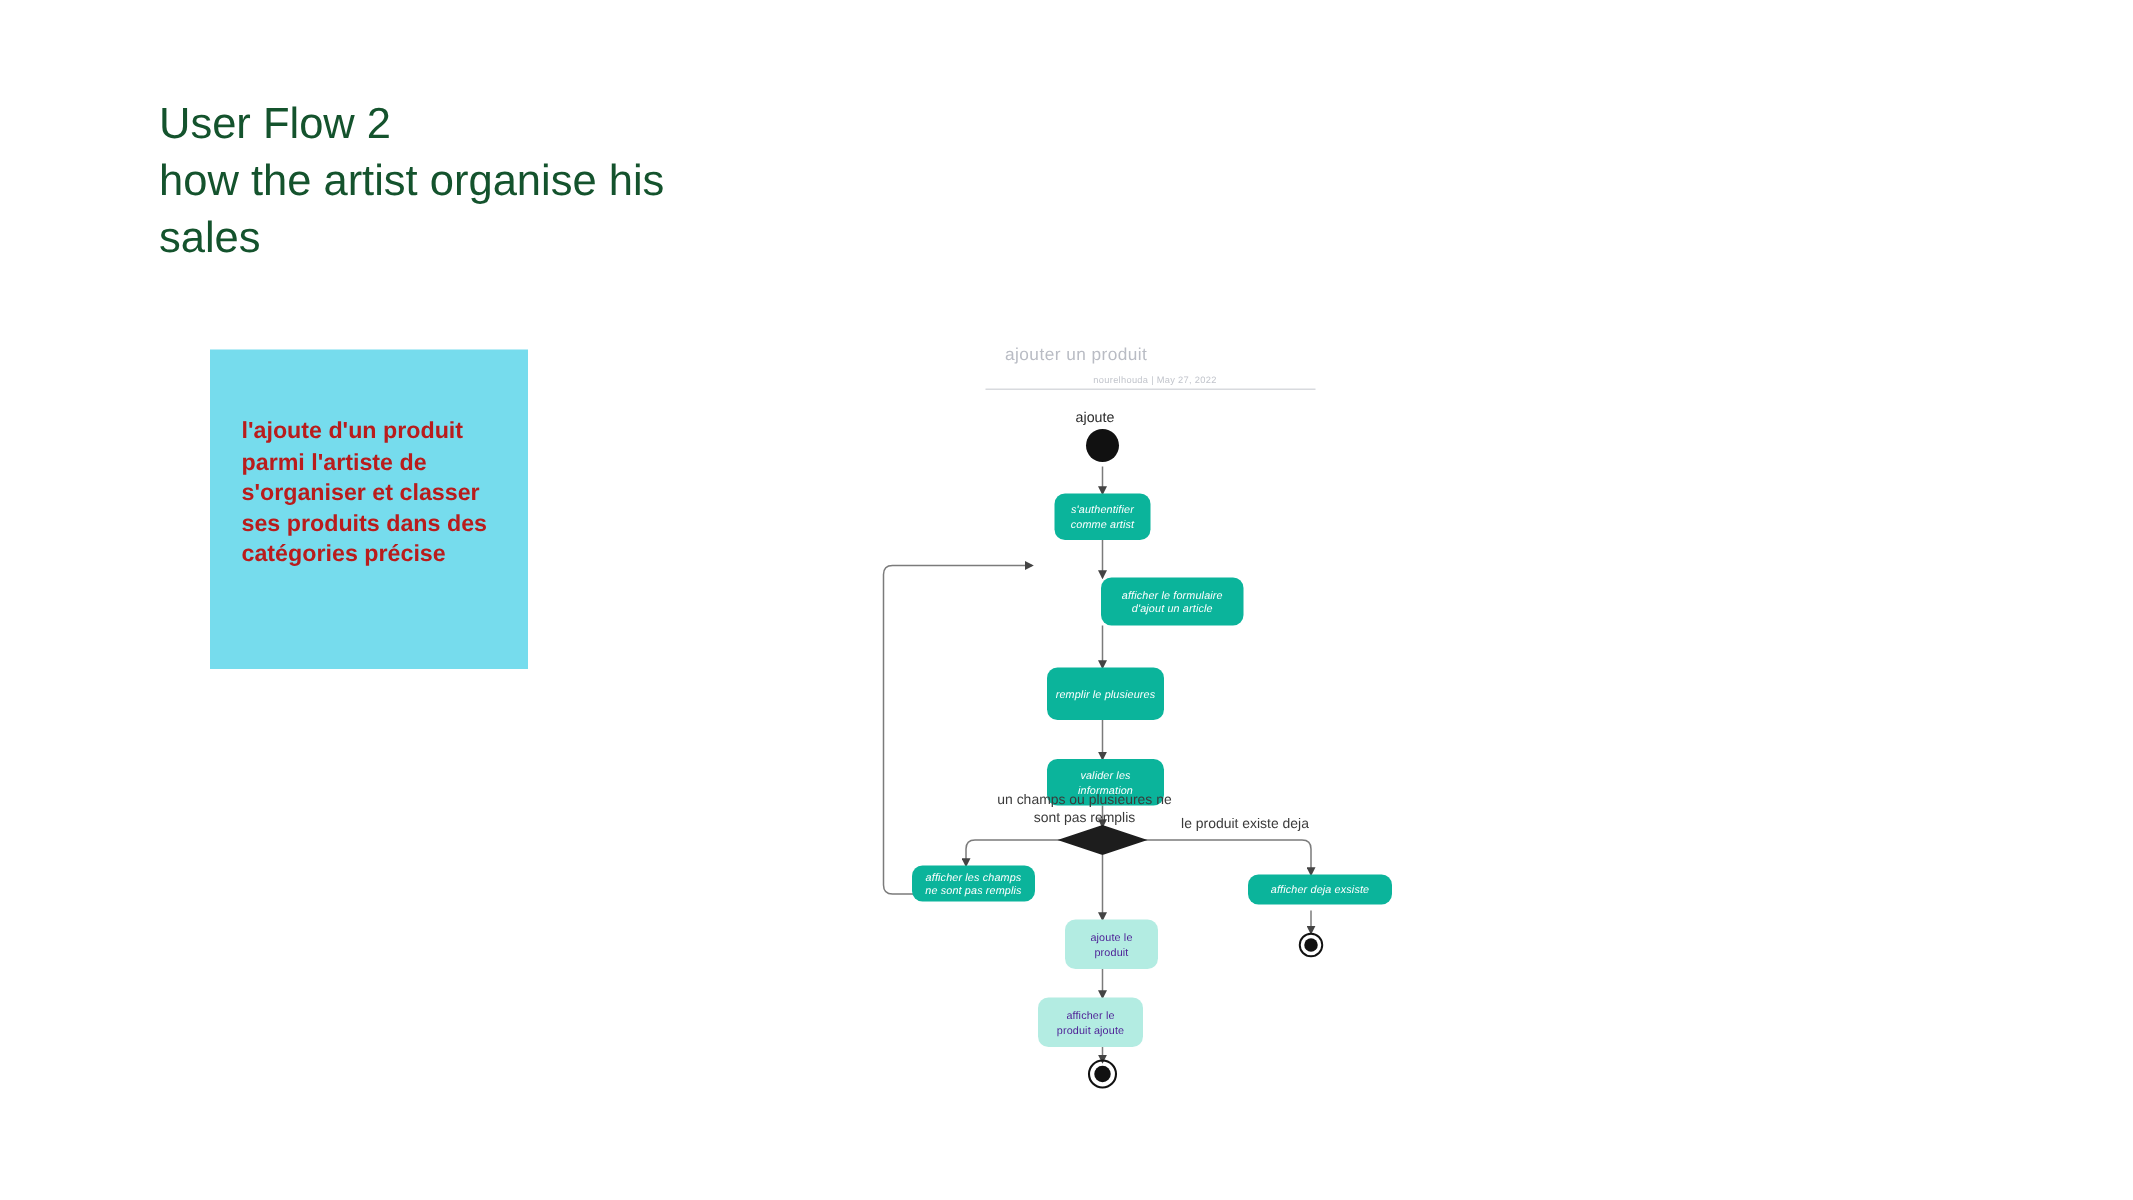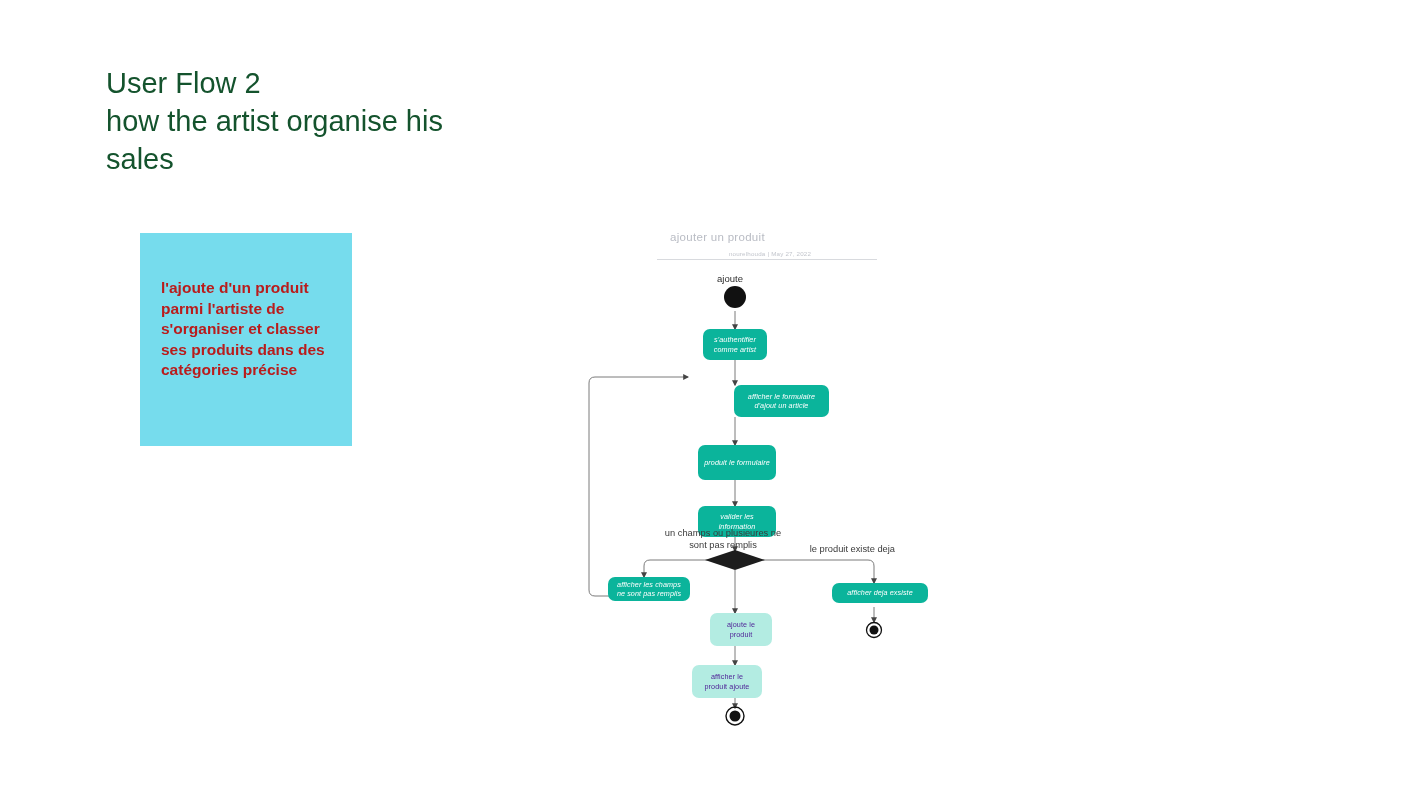--- a/index.html
+++ b/index.html
@@ -215,21 +215,21 @@
     <span class="node-label">s'authentifier
 comme artist</span>
   </div>
 
   <div class="node teal" style="left:134px; top:160px; width:95px; height:32px;margin-left:40px;">
     <span class="node-label">afficher le formulaire
 d'ajout un article</span>
   </div>
 
   <div class="node teal" style="left:138px; top:220px; width:78px; height:35px;">
-    <span class="node-label">produit le formulaire</span>
+    <span class="node-label">remplir le plusieures</span>
   </div>
 
   <div class="node teal" style="left:138px; top:281px; width:78px; height:31px;">
     <span class="node-label">valider les
 information</span>
   </div>
 
   <div class="node teal" style="left:48px; top:352px; width:82px; height:24px;">
     <span class="node-label">afficher les champs
 ne sont pas remplis</span>
@@ -245,15 +245,15 @@
   </div>
 
   <div class="node mint" style="left:132px; top:440px; width:70px; height:33px;">
     <span class="node-label">afficher le
 produit ajoute</span>
   </div>
 
   <div class="edge-label" style="left:30px; top:303px; width:170px;margin-left:48px;">un champs ou plusieures ne
 sont pas remplis</div>
 
-  <div class="edge-label" style="left:205px; top:319px; width:130px; text-align:right;">le produit existe deja</div>
+  <div class="edge-label" style="left:205px; top:319px; width:130px; text-align:center;">le produit existe deja</div>
 
 </div>
 
 </body></html>

